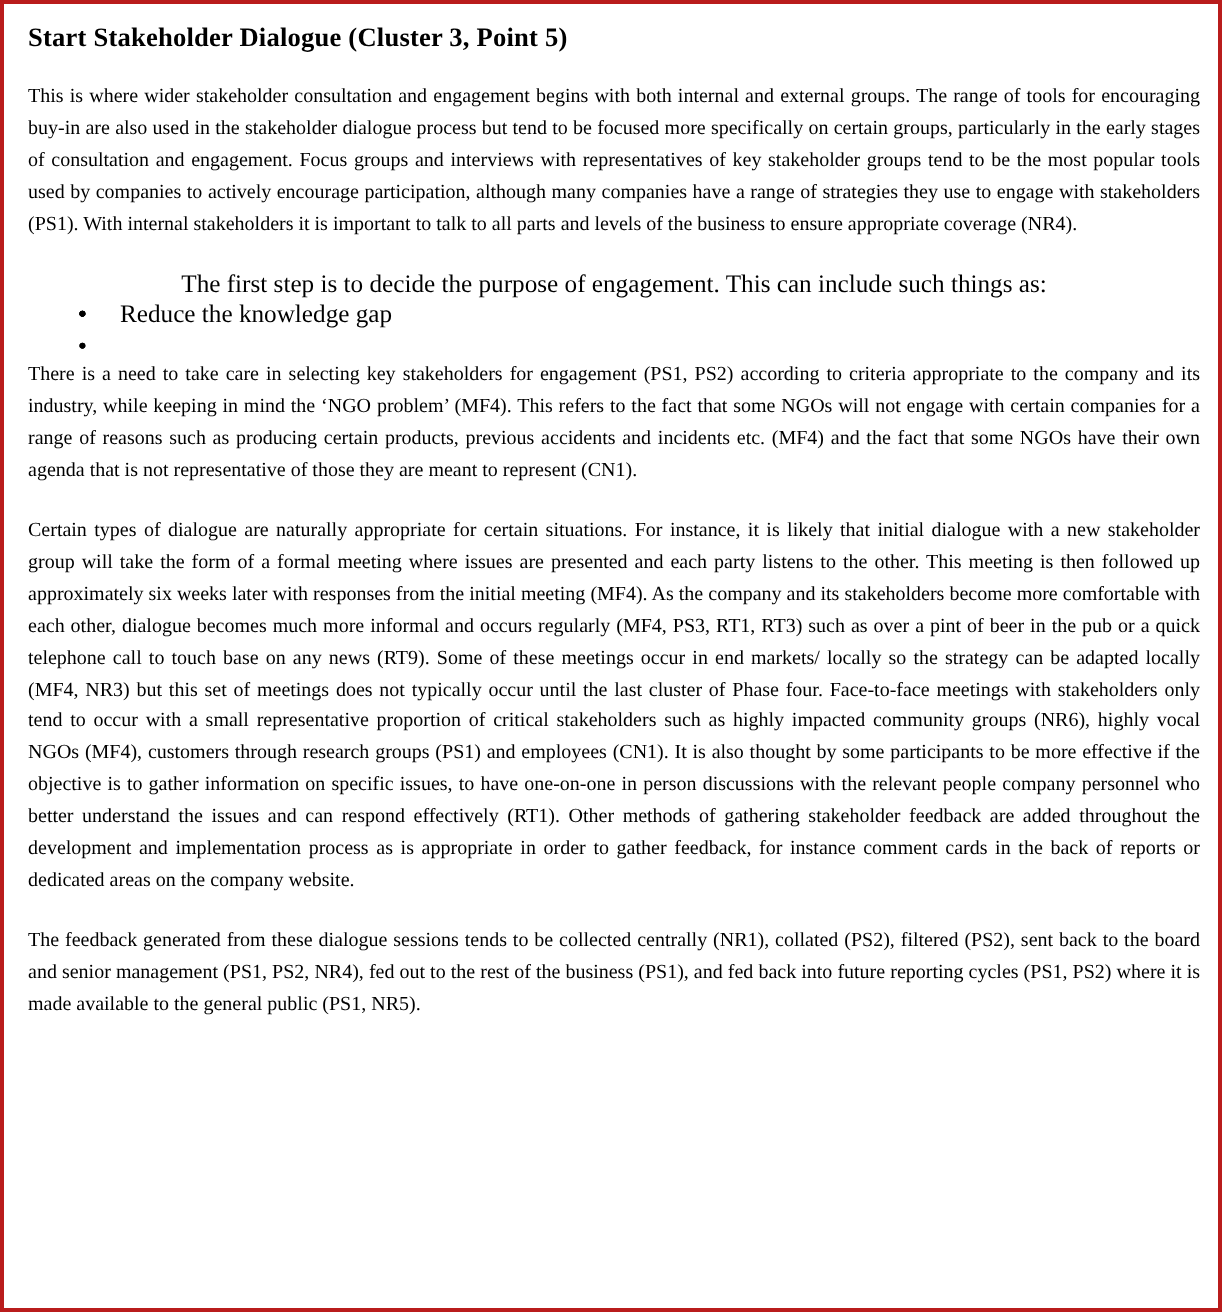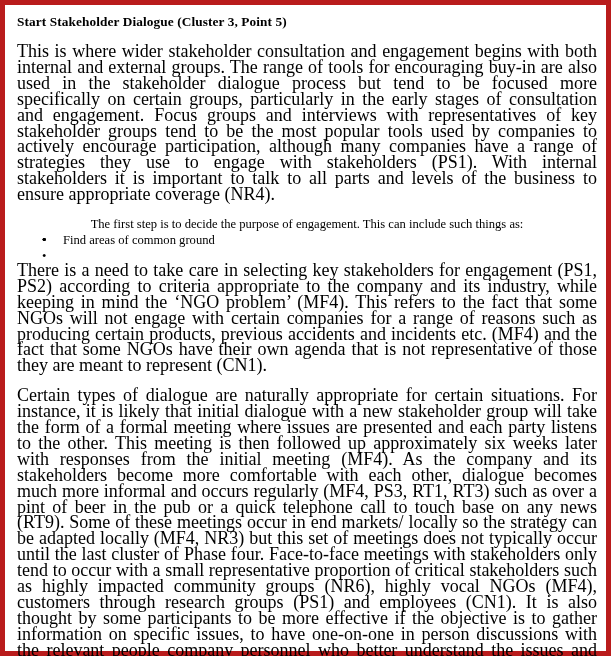--- a/index.html
+++ b/index.html
@@ -12,38 +12,38 @@
     width: 611px;
     height: 656px;
     overflow: hidden;
     font-family: "Liberation Serif", "DejaVu Serif", serif;
     color: #000000;
   }
   #page {
     box-sizing: border-box;
     width: 611px;
     height: 656px;
-    border: 5px solid #b91c1c;
+    border: 2px solid #b91c1c;
     padding: 9px 9px 6px 12px;
     background: #ffffff;
   }
   #doc {
     box-sizing: border-box;
     width: 100%;
     height: 100%;
   }
   .doc-title {
     font-size: 13.3px;
     font-weight: bold;
     line-height: 16px;
     margin: 0 0 14px 0;
     letter-spacing: 0.1px;
   }
   p.para {
-    font-size: 18px;
+    font-size: 10px;
     line-height: 15.9px;
     margin: 12px 0 14px 0;
     text-align: justify;
     text-justify: inter-word;
     hyphens: none;
   }
   p.para.tight {
     margin-bottom: 0;
   }
   ul.bullets {
@@ -89,24 +89,24 @@
         <span class="bullet-dot">•</span>
       </li>
       <li>
         <span class="bullet-dot">•</span>
       </li>
       <li>
         <span class="bullet-dot">•</span>
       </li>
       <li>
         <span class="bullet-dot">•</span>
+        <span>Reduce the knowledge gap</span>
       </li>
       <li>
         <span class="bullet-dot">•</span>
-        <span>Find areas of common ground</span>
       </li>
       <li>
         <span class="bullet-dot">•</span>
       </li>
     </ul>
 
     <p class="para">There is a need to take care in selecting key stakeholders for engagement (PS1, PS2) according to criteria appropriate to the company and its industry, while keeping in mind the ‘NGO problem’ (MF4). This refers to the fact that some NGOs will not engage with certain companies for a range of reasons such as producing certain products, previous accidents and incidents etc. (MF4) and the fact that some NGOs have their own agenda that is not representative of those they are meant to represent (CN1).</p>
 
     <p class="para">Certain types of dialogue are naturally appropriate for certain situations. For instance, it is likely that initial dialogue with a new stakeholder group will take the form of a formal meeting where issues are presented and each party listens to the other. This meeting is then followed up approximately six weeks later with responses from the initial meeting (MF4). As the company and its stakeholders become more comfortable with each other, dialogue becomes much more informal and occurs regularly (MF4, PS3, RT1, RT3) such as over a pint of beer in the pub or a quick telephone call to touch base on any news (RT9). Some of these meetings occur in end markets/ locally so the strategy can be adapted locally (MF4, NR3) but this set of meetings does not typically occur until the last cluster of Phase four. Face-to-face meetings with stakeholders only tend to occur with a small representative proportion of critical stakeholders such as highly impacted community groups (NR6), highly vocal NGOs (MF4), customers through research groups (PS1) and employees (CN1). It is also thought by some participants to be more effective if the objective is to gather information on specific issues, to have one-on-one in person discussions with the relevant people company personnel who better understand the issues and can respond effectively (RT1). Other methods of gathering stakeholder feedback are added throughout the development and implementation process as is appropriate in order to gather feedback, for instance comment cards in the back of reports or dedicated areas on the company website.</p>
 

